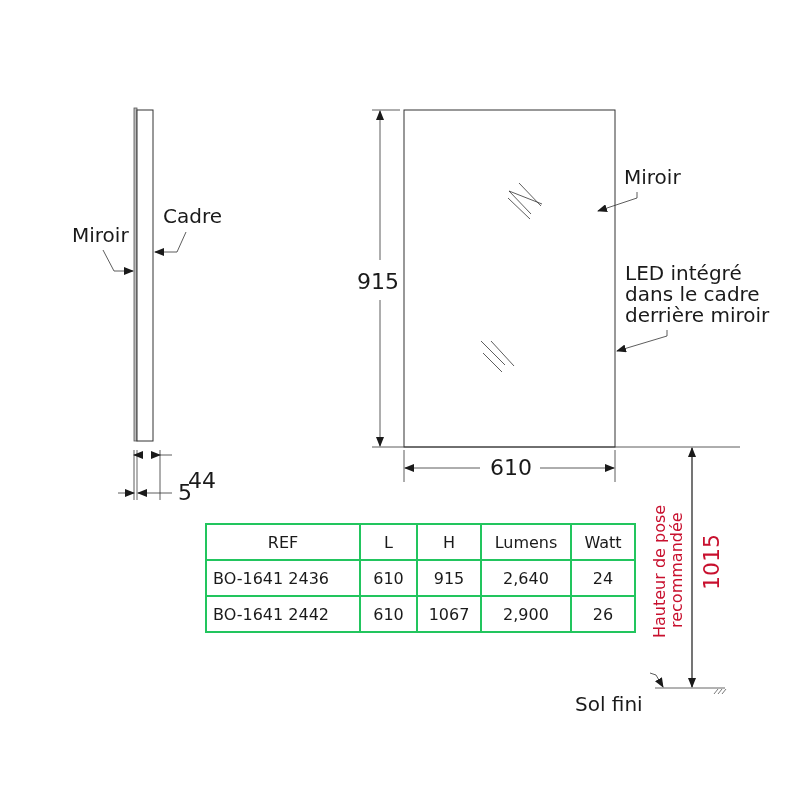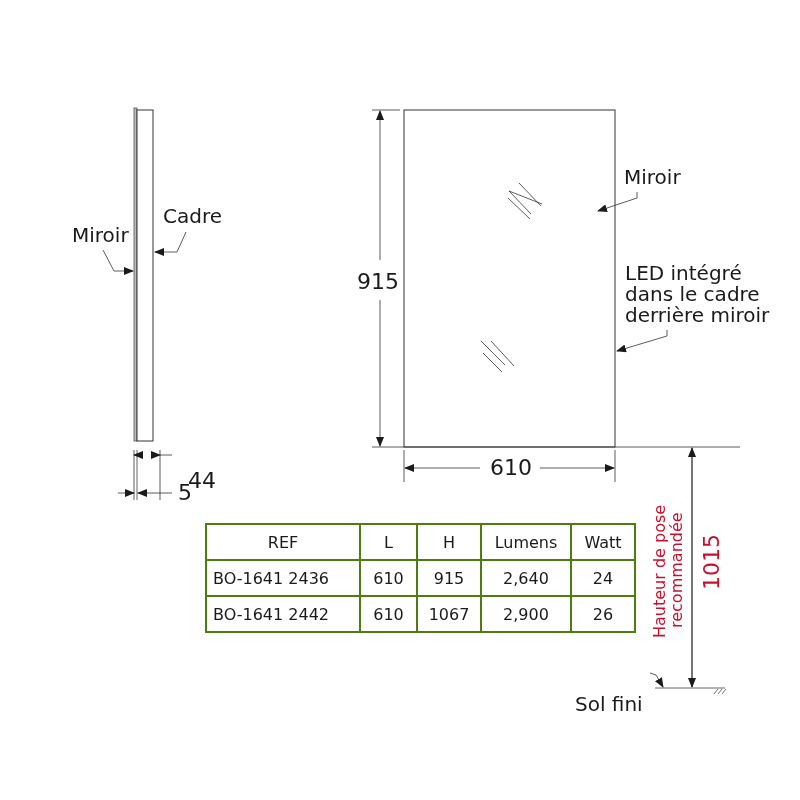--- a/index.html
+++ b/index.html
@@ -4,21 +4,21 @@
 <style>
   html, body { margin:0; padding:0; background:#ffffff; }
   body { width:800px; height:800px; position:relative; overflow:hidden;
          font-family:"DejaVu Sans", sans-serif; color:#1a1a1a; }
   svg.drawing { position:absolute; left:0; top:0; }
   .lbl { position:absolute; font-family:"DejaVu Sans", sans-serif; font-size:20px; color:#1a1a1a; line-height:20px; white-space:nowrap; }
   .dim { position:absolute; font-family:"DejaVu Sans", sans-serif; font-size:22px; color:#1a1a1a; white-space:nowrap; }
   .red { color:#c8102e; }
   table.spec { position:absolute; left:205px; top:523px; border-collapse:collapse;
                font-family:"DejaVu Sans", sans-serif; font-size:16px; }
-  table.spec td, table.spec th { border:2px solid #4d7c0f; height:34px; padding:0 6px; text-align:center; font-weight:normal; }
+  table.spec td, table.spec th { border:2px solid #22c55e; height:34px; padding:0 6px; text-align:center; font-weight:normal; }
   .vert { position:absolute; transform:rotate(-90deg); transform-origin:left top; white-space:nowrap; }
 </style>
 </head>
 <body>
 
 <svg class="drawing" width="800" height="800" viewBox="0 0 800 800">
   <defs>
     <marker id="ah" markerWidth="10" markerHeight="8" refX="9" refY="4" orient="auto" markerUnits="userSpaceOnUse">
       <path d="M0,0 L10,4 L0,8 Z" fill="#1a1a1a"></path>
     </marker>

